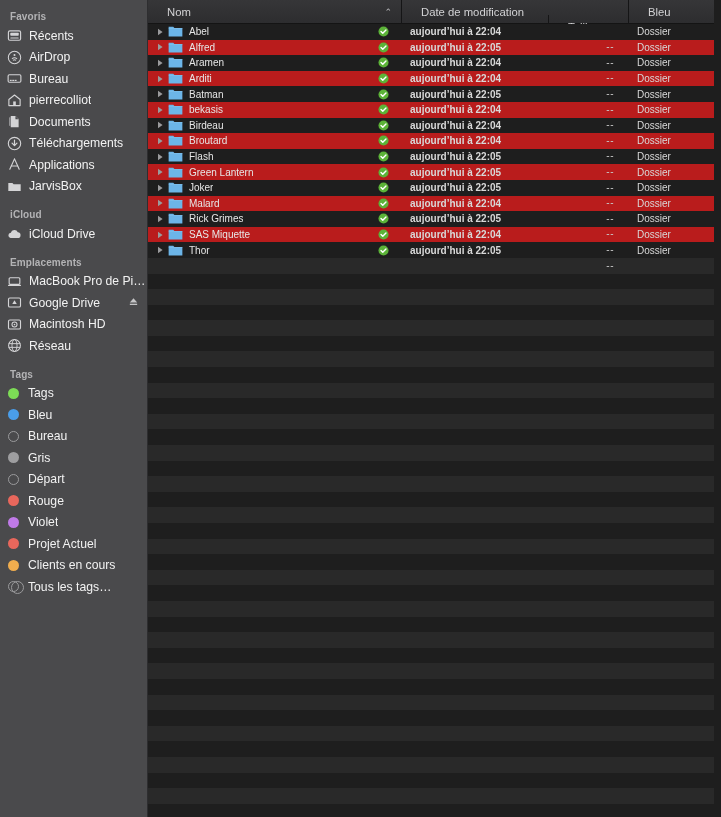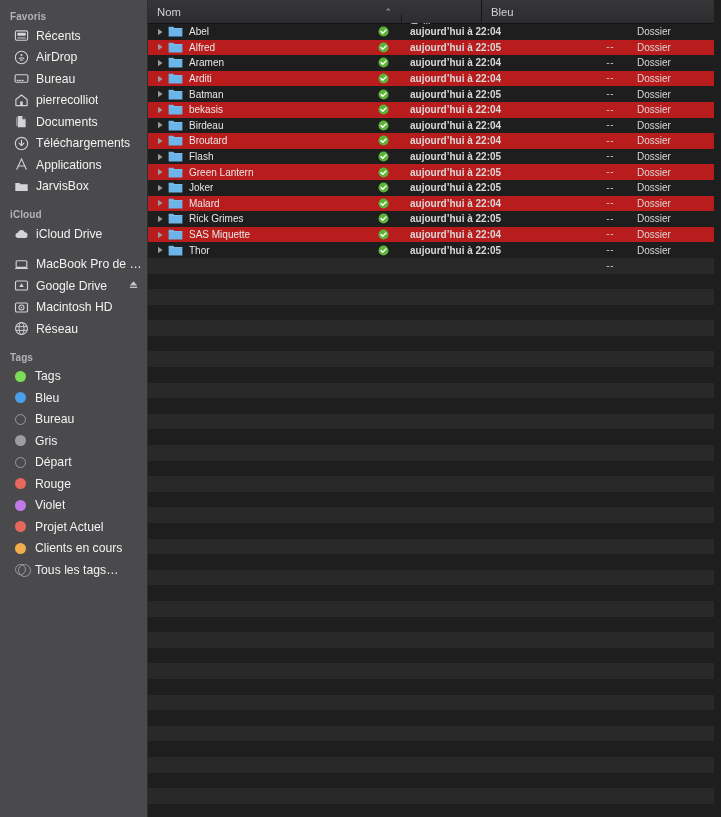--- a/index.html
+++ b/index.html
@@ -27,21 +27,21 @@
     font-weight: bold;
     padding: 0 0 2px 10px;
     height: 17px;
     line-height: 17px;
     letter-spacing: .1px;
   }
   .sb-item {
     height: 21.5px;
     display: flex;
     align-items: center;
-    padding-left: 13px;
+    padding-left: 6px;
     color: #f2f2f2;
     font-size: 12.2px;
     white-space: nowrap;
     position: relative;
   }
   .sb-label { overflow: hidden; text-overflow: ellipsis; }
   .sb-ico {
     width: 16px; height: 16px;
     margin-right: 7px;
     flex: 0 0 16px;
@@ -74,21 +74,21 @@
 
   #colhead {
     display: flex;
     height: 24px;
     background: linear-gradient(to bottom, #363638 0%, #2d2d2f 100%);
     border-bottom: 1px solid #141414;
     font-size: 11.3px;
     color: #d2d2d4;
     align-items: center;
   }
-  .col { height: 24px; display: flex; align-items: center; position: relative; }
+  .col { height: 24px; display: flex; align-items: center; position: relative; padding-left: 10px; }
   .col + .col { border-left: 1px solid #151516; }
   .col .ctxt { padding-left: 9px; }
   .c-name { width: 253px; flex: 0 0 253px; }
   .c-date { width: 147px; flex: 0 0 147px; }
   .c-size { width: 80px; flex: 0 0 80px; margin-top: 30px; }
   .c-type { flex: 1 1 auto; }
   .sortarrow {
     position: absolute; right: 9px; top: 50%;
     transform: translateY(-50%);
     font-size: 9px; color: #bdbdbf; line-height: 1;
@@ -218,20 +218,21 @@
       <div class="sb-section">iCloud</div>
       <div class="sb-item">
         <span class="sb-ico">
           <svg width="16" height="16" viewBox="0 0 18 16">
             <path d="M5.1 12.6A3.1 3.1 0 0 1 5.4 6.5 4.2 4.2 0 0 1 13.3 6a2.9 2.9 0 0 1-.5 6.6z" fill="#d4d4d6"></path>
           </svg>
         </span>
         <span class="sb-label">iCloud Drive</span>
       </div>
       <div class="sb-gap"></div>
+      <div class="sb-section">Emplacements</div>
       <div class="sb-item">
         <span class="sb-ico">
           <svg width="15" height="15" viewBox="0 0 16 16">
             <rect x="2.3" y="4" width="11.4" height="7" rx="1.1" fill="none" stroke="#d4d4d6" stroke-width="1.2"></rect>
             <rect x="1" y="11.4" width="14" height="1.3" rx=".6" fill="#d4d4d6"></rect>
           </svg>
         </span>
         <span class="sb-label">MacBook Pro de Pi…</span>
       </div>
       <div class="sb-item">
@@ -310,20 +311,23 @@
         <span class="sb-label">Tous les tags…</span>
       </div>
     </div>
 
   <div id="list">
     <div id="colhead">
         <div class="col c-name">
           <span class="ctxt">Nom</span>
           <span class="sortarrow">⌃</span>
         </div>
+        <div class="col c-date">
+          <span class="ctxt">Date de modification</span>
+        </div>
         <div class="col c-size">
           <span class="ctxt">Taille</span>
         </div>
         <div class="col c-type">
           <span class="ctxt">Bleu</span>
         </div>
       </div>
     <div class="rows" id="rows">
         <div class="row odd">
           <div class="cell c-name">

